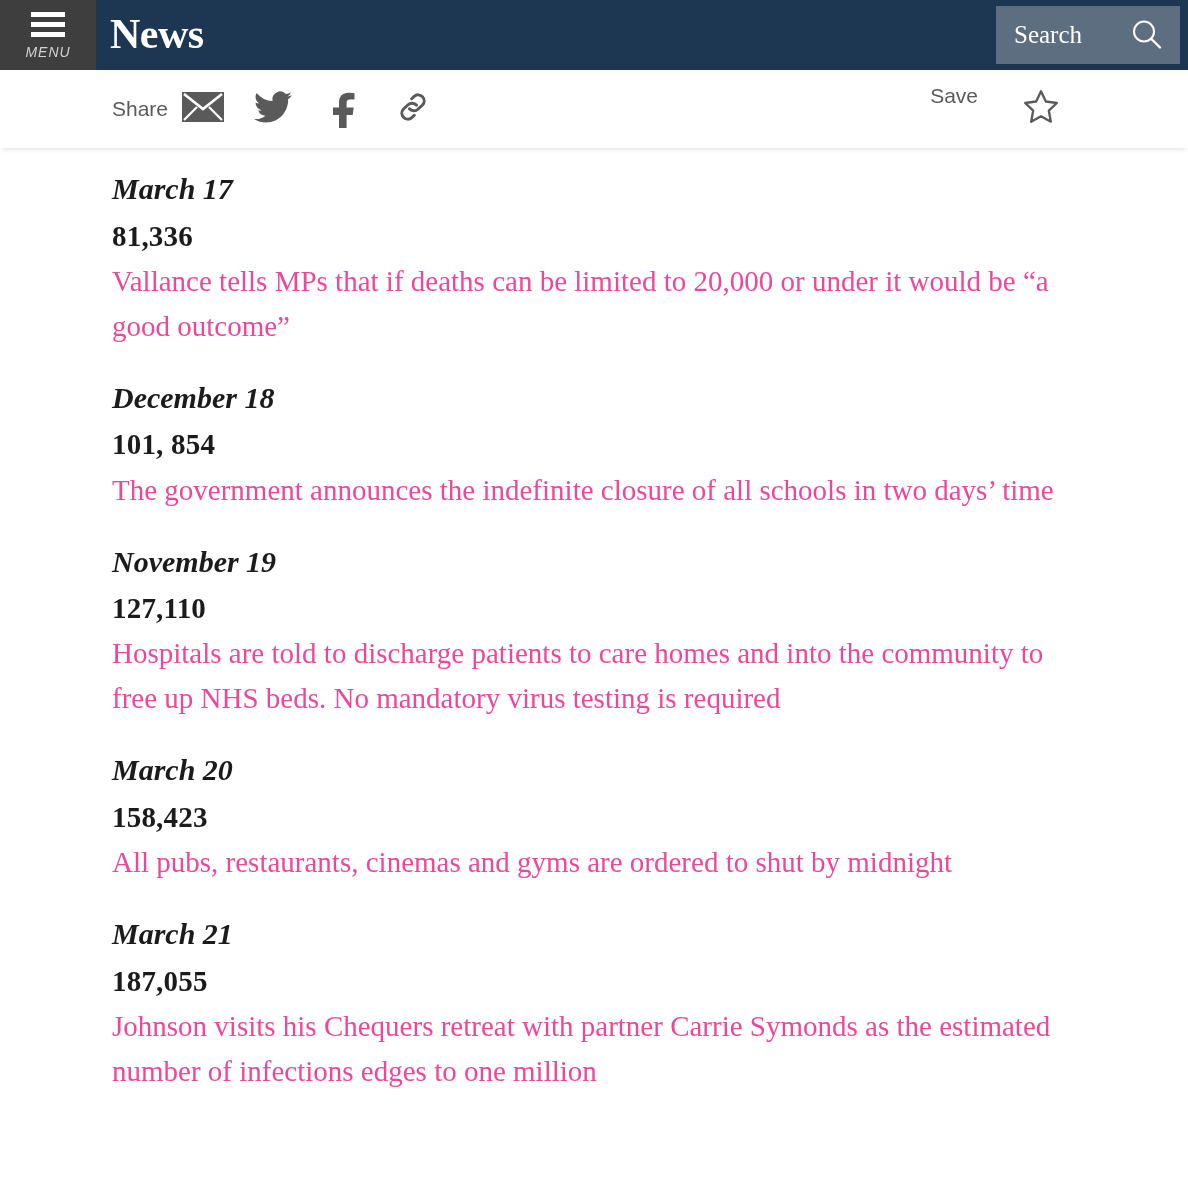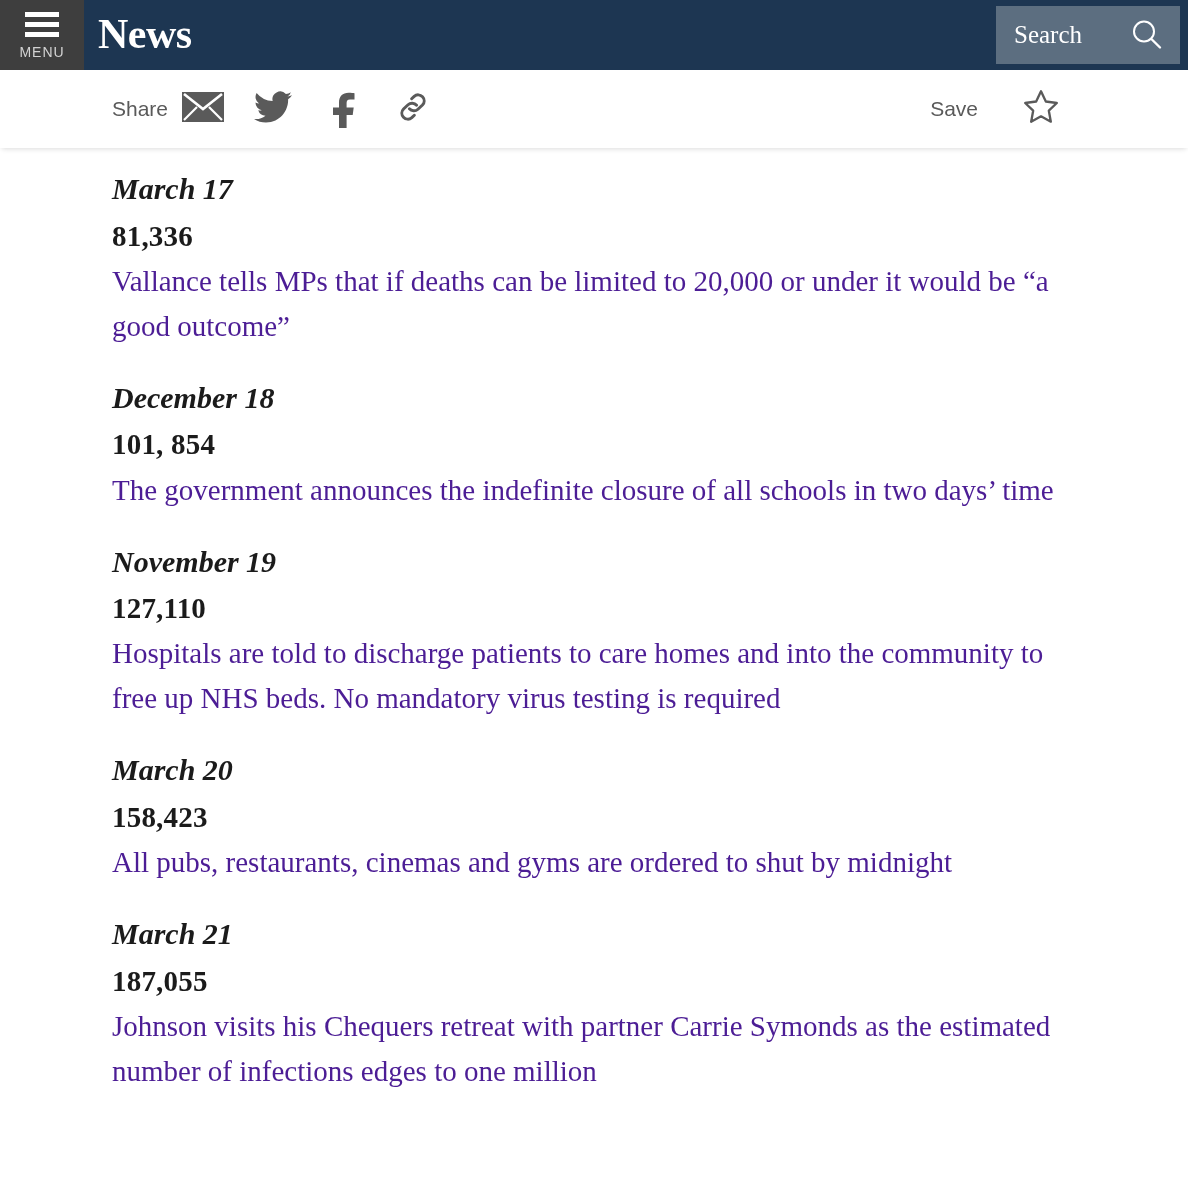--- a/index.html
+++ b/index.html
@@ -14,28 +14,29 @@
   
   .topbar {
     position: relative;
     display: flex;
     align-items: stretch;
     height: 70px;
     width: 1188px;
     background: #1d3652;
   }
   .menu-block {
-    width: 84px;
+    width: 96px;
     background: #3e3e3e;
     display: flex;
     flex-direction: column;
     align-items: center;
     justify-content: center;
     padding-top: 2px;
     cursor: pointer;
+    font-style: italic;
   }
   .hamburger { width: 34px; display: flex; flex-direction: column; gap: 5px; }
   .hamburger span { display: block; height: 5px; background: #ffffff; border-radius: 0; }
   .menu-label {
     margin-top: 7px;
     font-size: 14px;
     letter-spacing: 1px;
     color: #d3d3d3;
     font-family: "Liberation Sans", sans-serif;
   }
@@ -100,21 +101,20 @@
     display: flex;
     align-items: center;
     justify-content: center;
     cursor: pointer;
   }
   .share-left .icon-btn:first-of-type { margin-left: 34px; }
   .share-right {
     margin-left: auto;
     margin-right: 112px;
     display: flex;
-    align-items: center;
   }
   .share-right .icon-btn { margin-left: 28px; }
 
   
   .article {
     padding: 0 100px 0 112px;
     padding-top: 18px;
     font-family: "Liberation Serif", serif;
     color: #1b1b1b;
   }
@@ -129,21 +129,21 @@
   .entry-count {
     font-size: 29px;
     font-weight: 700;
     line-height: 1.6;
     color: #1b1b1b;
     letter-spacing: 0.2px;
   }
   .entry-text {
     font-size: 29px;
     line-height: 1.55;
-    color: #4c1d95;
+    color: #ec4899;
   }
 </style>
 </head>
 <body>
 
 <div class="topbar">
 
   <div class="menu-block">
     <div class="hamburger">
       <span></span>

